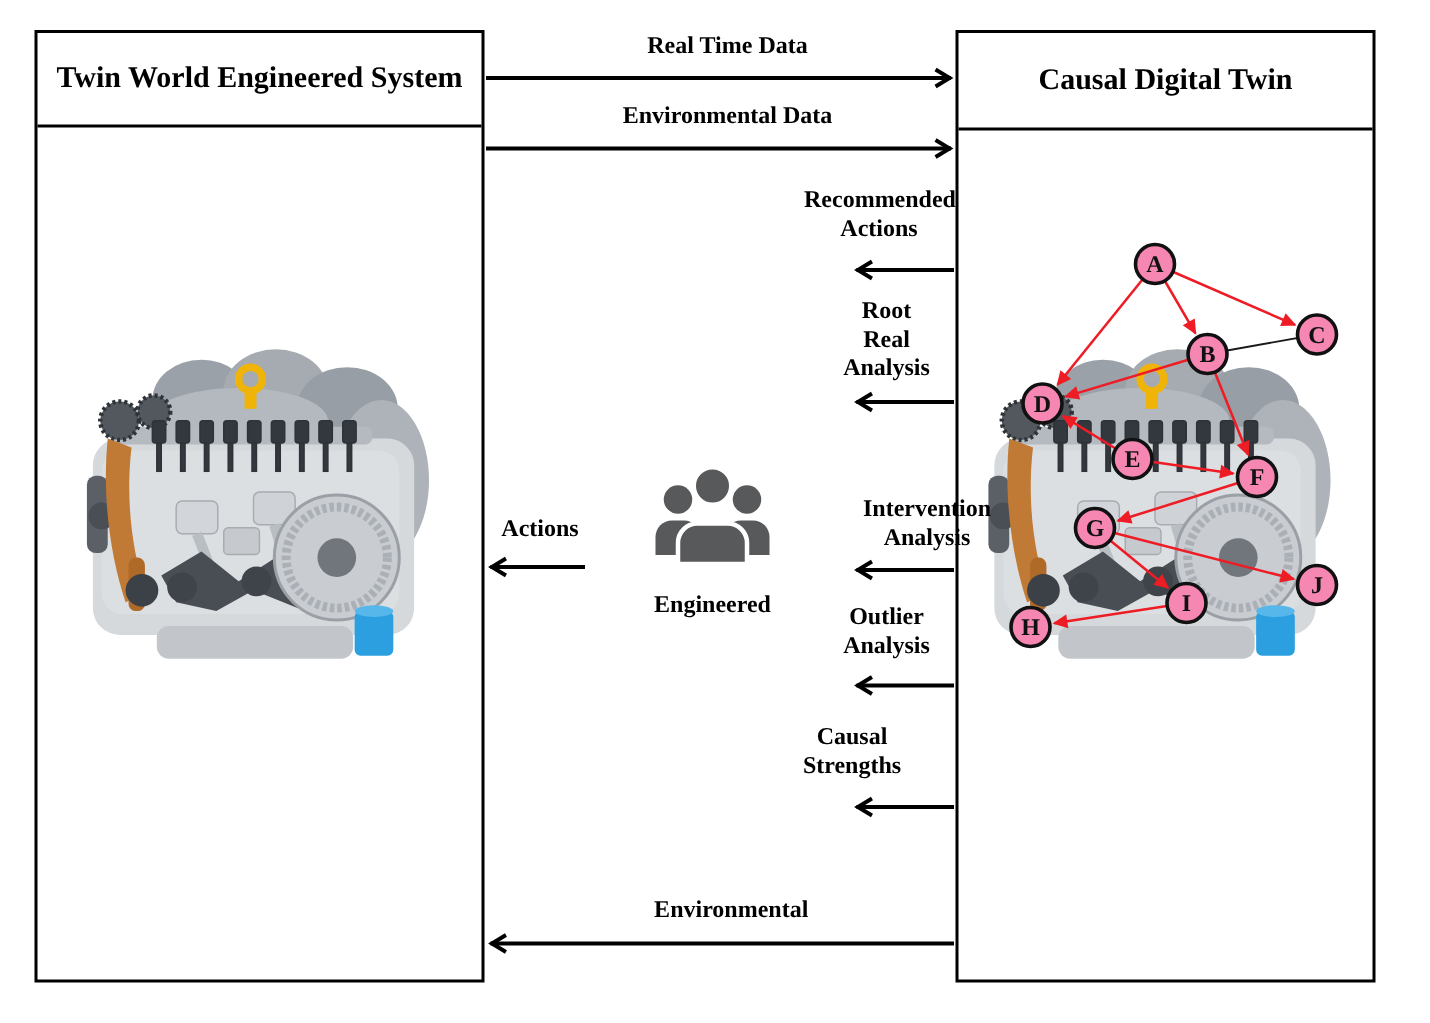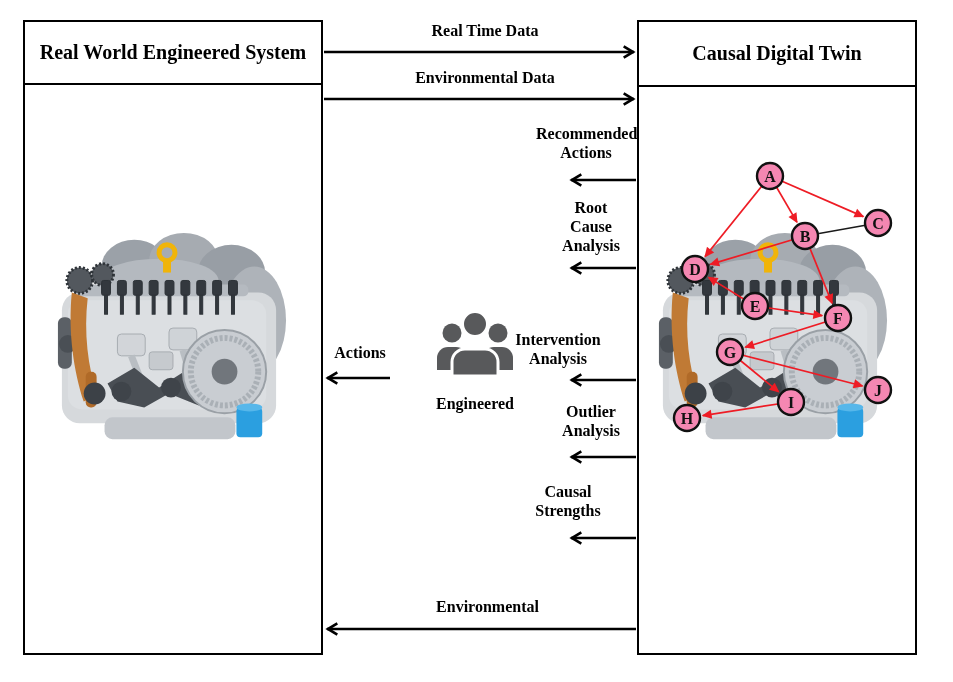--- a/index.html
+++ b/index.html
@@ -122,21 +122,21 @@
 
       <circle cx="118" cy="30" r="8" fill="none" stroke="#f0b409" stroke-width="5"></circle>
       <rect x="114" y="37" width="8" height="13" fill="#f0b409"></rect>
     </symbol>
   </defs>
 </svg>
 
 <div class="canvas">
 
   <div class="panel panel-left">
-    <div class="panel-header">Real World Engineered System</div>
+    <div class="panel-header">Twin World Engineered System</div>
   </div>
 
   <div class="panel panel-right">
     <div class="panel-header">Causal Digital Twin</div>
   </div>
 
   <svg class="engine" style="left:50px;top:222px" width="238" height="230" viewBox="0 0 240 230">
       <use href="#engine-sym"></use>
     </svg>
   <svg class="engine" style="left:651px;top:222px" width="238" height="230" viewBox="0 0 240 230">
@@ -208,23 +208,23 @@
       <circle cx="43" cy="18" r="12.5" stroke="#ffffff" stroke-width="3"></circle>
       <path d="M20,70 v-14 a13,13 0 0 1 13,-13 h20 a13,13 0 0 1 13,13 v14 z" stroke="#ffffff" stroke-width="3"></path>
     </g>
   </svg>
 
   <div class="lbl" style="left:380px;top:68px;width:210px">Environmental Data</div>
   <div class="lbl" style="left:380px;top:21px;width:210px">Real Time Data</div>
   <div class="lbl" style="left:536px;top:124px;width:100px">Recommended
 Actions</div>
   <div class="lbl" style="left:546px;top:198px;width:90px">Root
-Cause
+Real
 Analysis</div>
-  <div class="lbl" style="left:508px;top:330px;width:100px">Intervention
+  <div class="lbl" style="left:568px;top:330px;width:100px">Intervention
 Analysis</div>
   <div class="lbl" style="left:546px;top:402px;width:90px">Outlier
 Analysis</div>
   <div class="lbl" style="left:523px;top:482px;width:90px">Causal
 Strengths</div>
   <div class="lbl" style="left:324px;top:343px;width:72px">Actions</div>
   <div class="lbl" style="left:420px;top:394px;width:110px">Engineered</div>
   <div class="lbl" style="left:400px;top:597px;width:175px">Environmental</div>
 
 </div>

